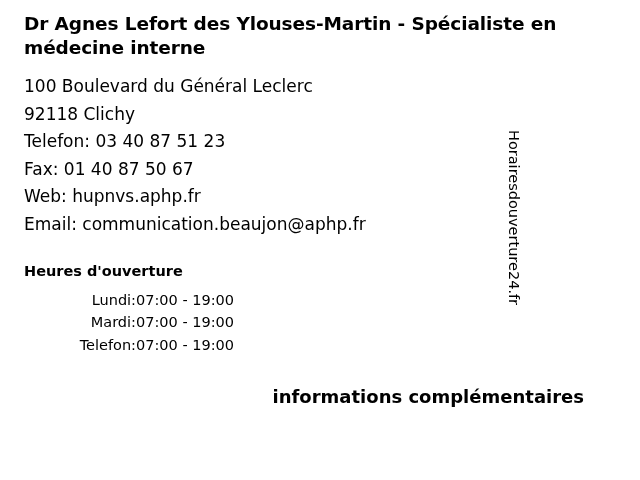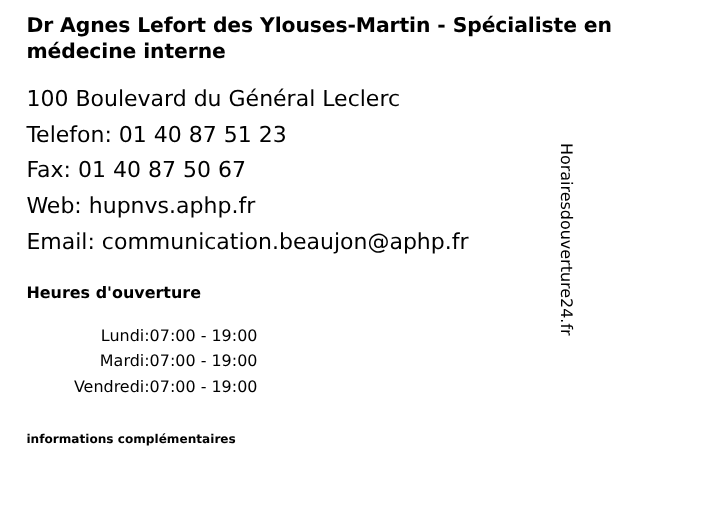--- a/index.html
+++ b/index.html
@@ -30,29 +30,29 @@
   }
   .title {
     font-size: 18.5px;
     font-weight: bold;
     line-height: 1.28;
     letter-spacing: -0.1px;
     margin: 0 0 14px 0;
     width: 555px;
   }
   .addr-line {
-    font-size: 20px;
+    font-size: 17px;
     line-height: 1.62;
     white-space: nowrap;
   }
   .section-head {
     font-size: 14.5px;
     font-weight: bold;
     margin-top: 24px;
-    margin-bottom: 20px;
+    margin-bottom: 10px;
   }
   .hours {
     margin-left: 0;
     border-collapse: collapse;
     text-align: right;
   }
   .hours td {
     font-size: 14.5px;
     line-height: 1.58;
     padding: 0;
@@ -61,24 +61,25 @@
   }
   .hours td.day {
     width: 110px;
     padding-left: 2px;
   }
   .hours td.time {
     padding-left: 0;
     margin-top: 40px;
   }
   .extra-head {
-    font-size: 11px;
+    font-size: 18px;
     font-weight: bold;
     margin-top: 29px;
     margin-bottom: 13px;
+    text-align: right;
   }
   .vertical-brand {
     position: absolute;
     right: 6px;
     top: 130px;
     font-size: 14.5px;
     color: #000000;
     writing-mode: vertical-rl;
     text-orientation: mixed;
     white-space: nowrap;
@@ -88,39 +89,40 @@
 </head>
 <body>
 
 <div class="page">
 
   <div class="content">
 
     <h1 class="title">Dr Agnes Lefort des Ylouses-Martin - Spécialiste en médecine interne</h1>
 
     <div class="addr-line">100 Boulevard du Général Leclerc</div>
-    <div class="addr-line">Telefon: 01 40 87 51 23</div>
+    <div class="addr-line">92118 Clichy</div>
+    <div class="addr-line">Telefon: 03 40 87 51 23</div>
     <div class="addr-line">Fax: 01 40 87 50 67</div>
     <div class="addr-line">Web: hupnvs.aphp.fr</div>
     <div class="addr-line">Email: communication.beaujon@aphp.fr</div>
 
     <div class="section-head">Heures d'ouverture</div>
 
     <table class="hours">
       <tbody>
         <tr>
           <td class="day">Lundi:</td>
           <td class="time">07:00 - 19:00</td>
         </tr>
         <tr>
           <td class="day">Mardi:</td>
           <td class="time">07:00 - 19:00</td>
         </tr>
         <tr>
-          <td class="day">Vendredi:</td>
+          <td class="day">Telefon:</td>
           <td class="time">07:00 - 19:00</td>
         </tr>
       </tbody>
     </table>
 
     <div class="extra-head">informations complémentaires</div>
 
   </div>
 
   <div class="vertical-brand">Horairesdouverture24.fr</div>

